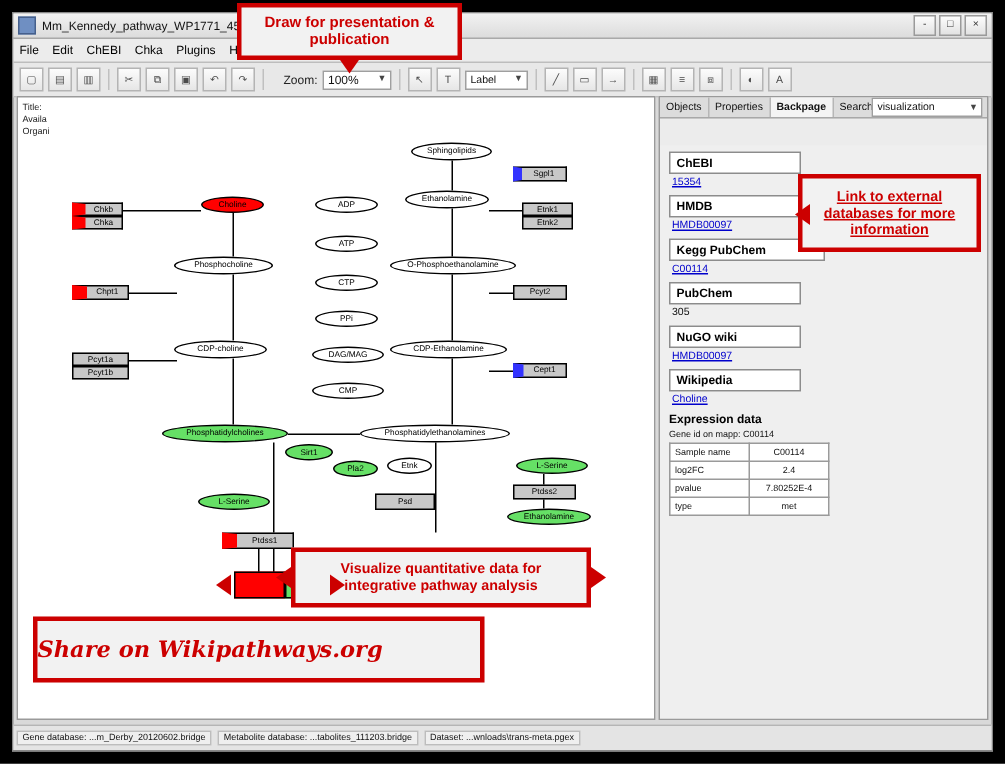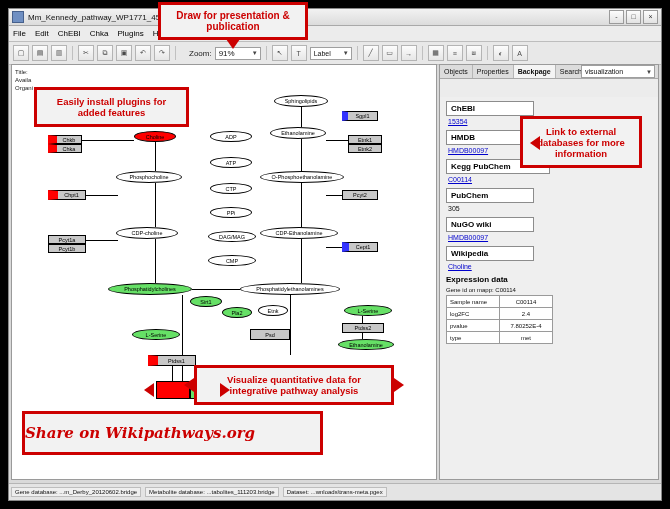--- a/index.html
+++ b/index.html
@@ -91,21 +91,21 @@
     <div class="tool">▥</div>
     <div class="sep"></div>
     <div class="tool">✂</div>
     <div class="tool">⧉</div>
     <div class="tool">▣</div>
     <div class="tool">↶</div>
     <div class="tool">↷</div>
     <div class="sep"></div>
     <span class="zoom-label">Zoom:</span>
     <div class="zoom-box">
-      <span>91%</span>
+      <span>100%</span>
       <span class="zoom-arrow">▼</span>
     </div>
     <div class="sep"></div>
     <div class="tool">↖</div>
     <div class="tool">T</div>
     <div class="lbl-box">
       <span>Label</span>
       <span class="zoom-arrow">▼</span>
     </div>
     <div class="sep"></div>
@@ -257,23 +257,20 @@
       <div class="node rect" style="left:136px;top:290px;width:48px;height:11px;border-left:10px solid #ff0000;">
           <span>Ptdss1</span>
         </div>
       <div class="node rect red" style="left:144px;top:316px;width:34px;height:18px;"></div>
       <div class="node rect lgreen" style="left:178px;top:316px;width:30px;height:18px;">
           <span>Pisd</span>
         </div>
       <div class="arrow-l" style="left:132px;top:318px;"></div>
       <div class="arrow-r" style="left:208px;top:318px;"></div>
 
-      <div class="callout" style="left:22px;top:22px;width:155px;height:40px;font-size:9.5px;">
-        <span>Easily install plugins for added features</span>
-      </div>
       <div class="callout" style="left:182px;top:300px;width:200px;height:40px;font-size:9.5px;">
         <span>Visualize quantitative data  for integrative pathway analysis</span>
       </div>
       <div class="arrow-l" style="left:172px;top:313px;"></div>
       <div class="arrow-r" style="left:382px;top:313px;"></div>
     </div>
 
     <div class="sidebar">
       <div class="sb-tabs">
         <div class="sb-tab">Objects</div>
@@ -332,20 +329,20 @@
     <div class="status-text">Metabolite database: ...tabolites_111203.bridge</div>
     <div class="status-text">Dataset: ...wnloads\trans-meta.pgex</div>
   </div>
 </div>
 
 <div class="callout" style="left:158px;top:2px;width:150px;height:38px;font-size:10px;">
   <span>Draw for presentation &amp; publication</span>
 </div>
 <div class="arrow-d" style="left:226px;top:39px;"></div>
 
-<div class="callout" style="left:520px;top:116px;width:122px;height:52px;font-size:9.5px;">
+<div class="callout" style="left:532px;top:116px;width:122px;height:52px;font-size:9.5px;text-decoration:underline;">
   <span>Link  to external databases  for more information</span>
 </div>
 <div class="arrow-l" style="left:530px;top:136px;"></div>
 
 <div class="share">
   <span>Share on Wikipathways.org</span>
 </div>
 
 </body></html>

